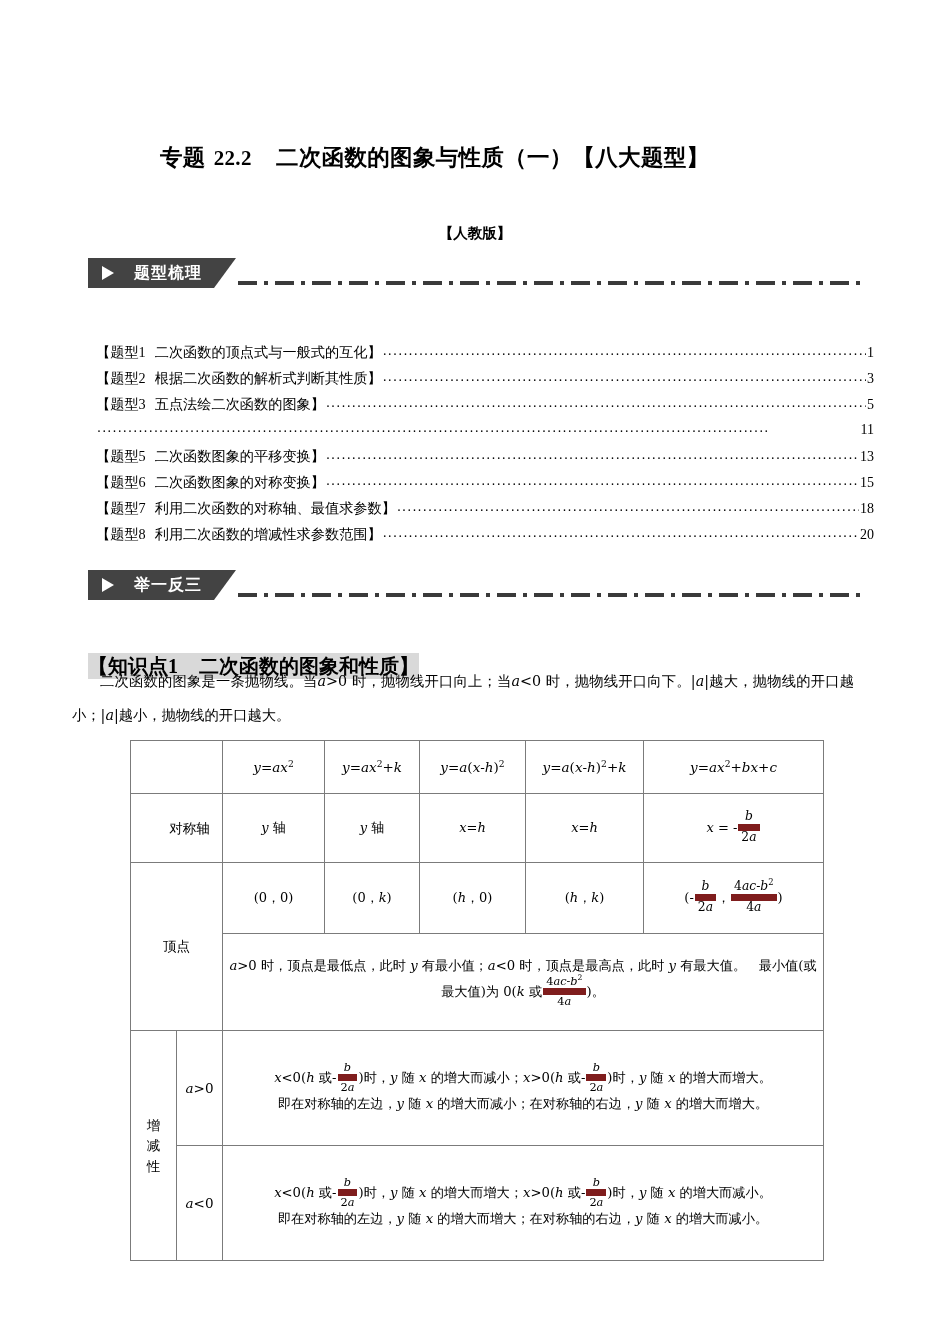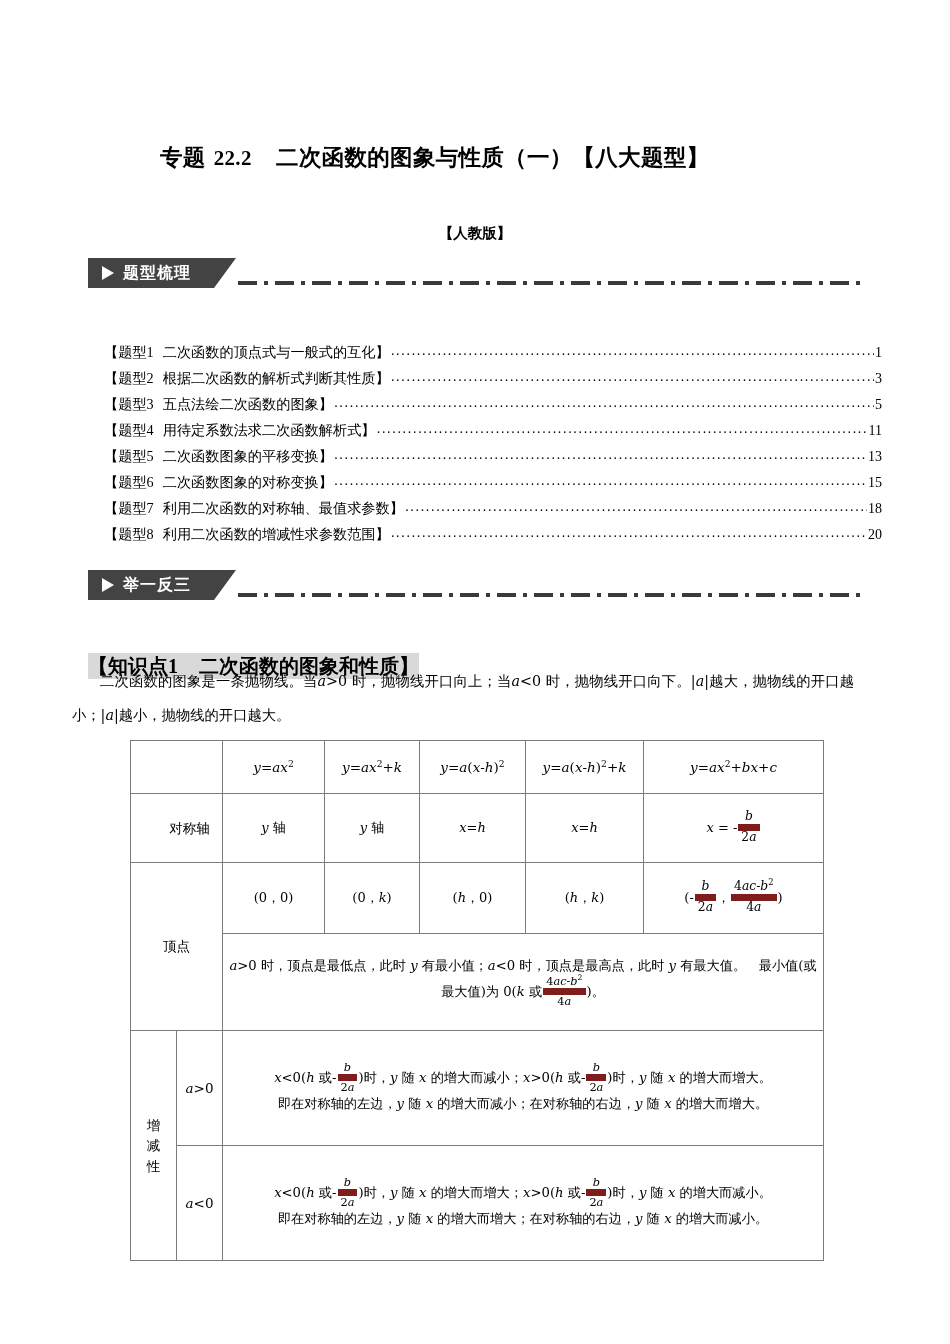--- a/index.html
+++ b/index.html
@@ -60,20 +60,21 @@
     display: flex;
     align-items: center;
     padding: 0 34px 0 14px;
     box-sizing: border-box;
     font-size: 16px;
     font-weight: bold;
     letter-spacing: 1px;
     -webkit-clip-path: polygon(0 0, 100% 0, calc(100% - 22px) 100%, 0 100%);
     clip-path: polygon(0 0, 100% 0, calc(100% - 22px) 100%, 0 100%);
     font-family: "DejaVu Sans", "Liberation Sans", sans-serif;
+    justify-content: space-between;
   }
   .banner-shadow {
     position: absolute;
     left: 4px; top: 4px;
     height: 30px;
     background: #c9c9c9;
     -webkit-clip-path: polygon(0 0, 100% 0, calc(100% - 22px) 100%, 0 100%);
     clip-path: polygon(0 0, 100% 0, calc(100% - 22px) 100%, 0 100%);
     z-index: -1;
   }
@@ -93,21 +94,21 @@
       to right,
       #3a3a3a 0px, #3a3a3a 19px,
       transparent 19px, transparent 26px,
       #3a3a3a 26px, #3a3a3a 30px,
       transparent 30px, transparent 37px);
   }
 
   
   .toc {
     position: absolute;
-    left: 104px;
+    left: 96px;
     top: 339px;
     width: 778px;
   }
   .toc-row {
     display: flex;
     align-items: baseline;
     font-size: 14.2px;
     height: 26px;
     line-height: 26px;
     white-space: nowrap;
@@ -237,21 +238,20 @@
       <span class="toc-label"><span>【题型</span><span class="idx">2</span><span class="toc-gap"></span>&nbsp;&nbsp;<span>根据二次函数的解析式判断其性质】</span></span>
       <span class="toc-dots">..................................................................................................................................</span>
       <span class="toc-page">3</span>
     </div>
     <div class="toc-row">
       <span class="toc-label"><span>【题型</span><span class="idx">3</span><span class="toc-gap"></span>&nbsp;&nbsp;<span>五点法绘二次函数的图象】</span></span>
       <span class="toc-dots">..................................................................................................................................</span>
       <span class="toc-page">5</span>
     </div>
     <div class="toc-row">
-      <span class="toc-label"><span>【题型</span><span class="idx">4</span><span class="toc-gap"></span>&nbsp;&nbsp;<span>用待定系数法求二次函数解析式】</span></span>
       <span class="toc-dots">..................................................................................................................................</span>
       <span class="toc-page">11</span>
     </div>
     <div class="toc-row">
       <span class="toc-label"><span>【题型</span><span class="idx">5</span><span class="toc-gap"></span>&nbsp;&nbsp;<span>二次函数图象的平移变换】</span></span>
       <span class="toc-dots">..................................................................................................................................</span>
       <span class="toc-page">13</span>
     </div>
     <div class="toc-row">
       <span class="toc-label"><span>【题型</span><span class="idx">6</span><span class="toc-gap"></span>&nbsp;&nbsp;<span>二次函数图象的对称变换】</span></span>

